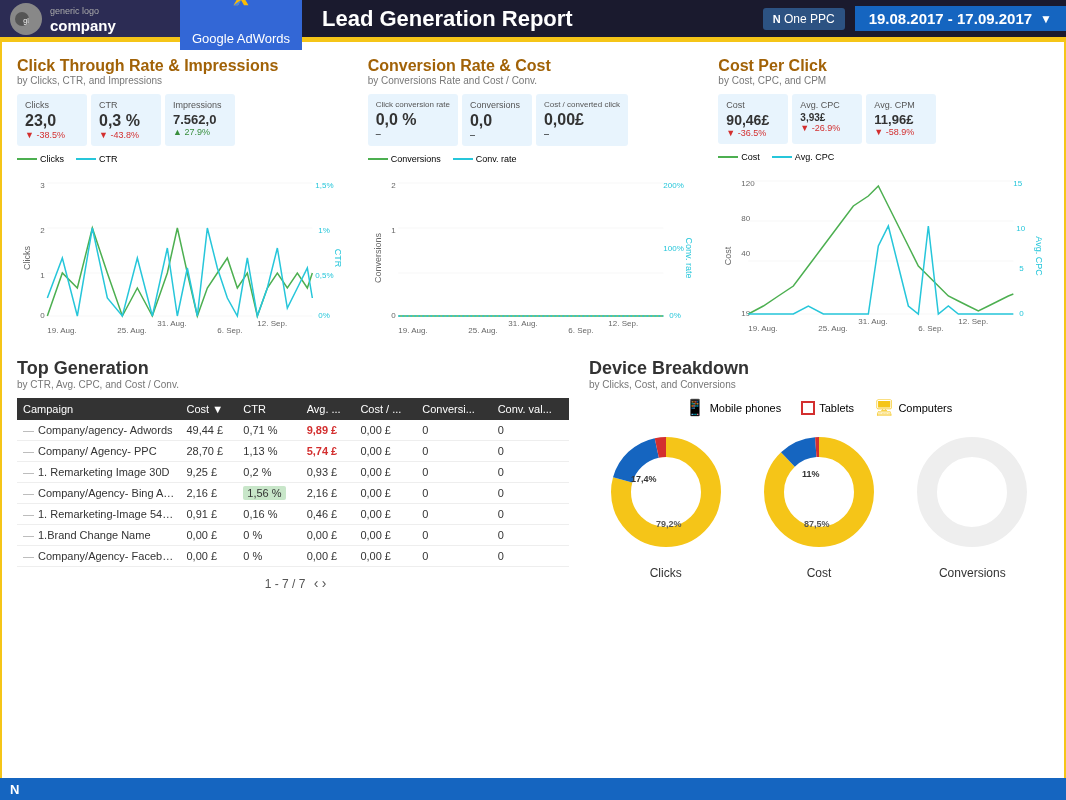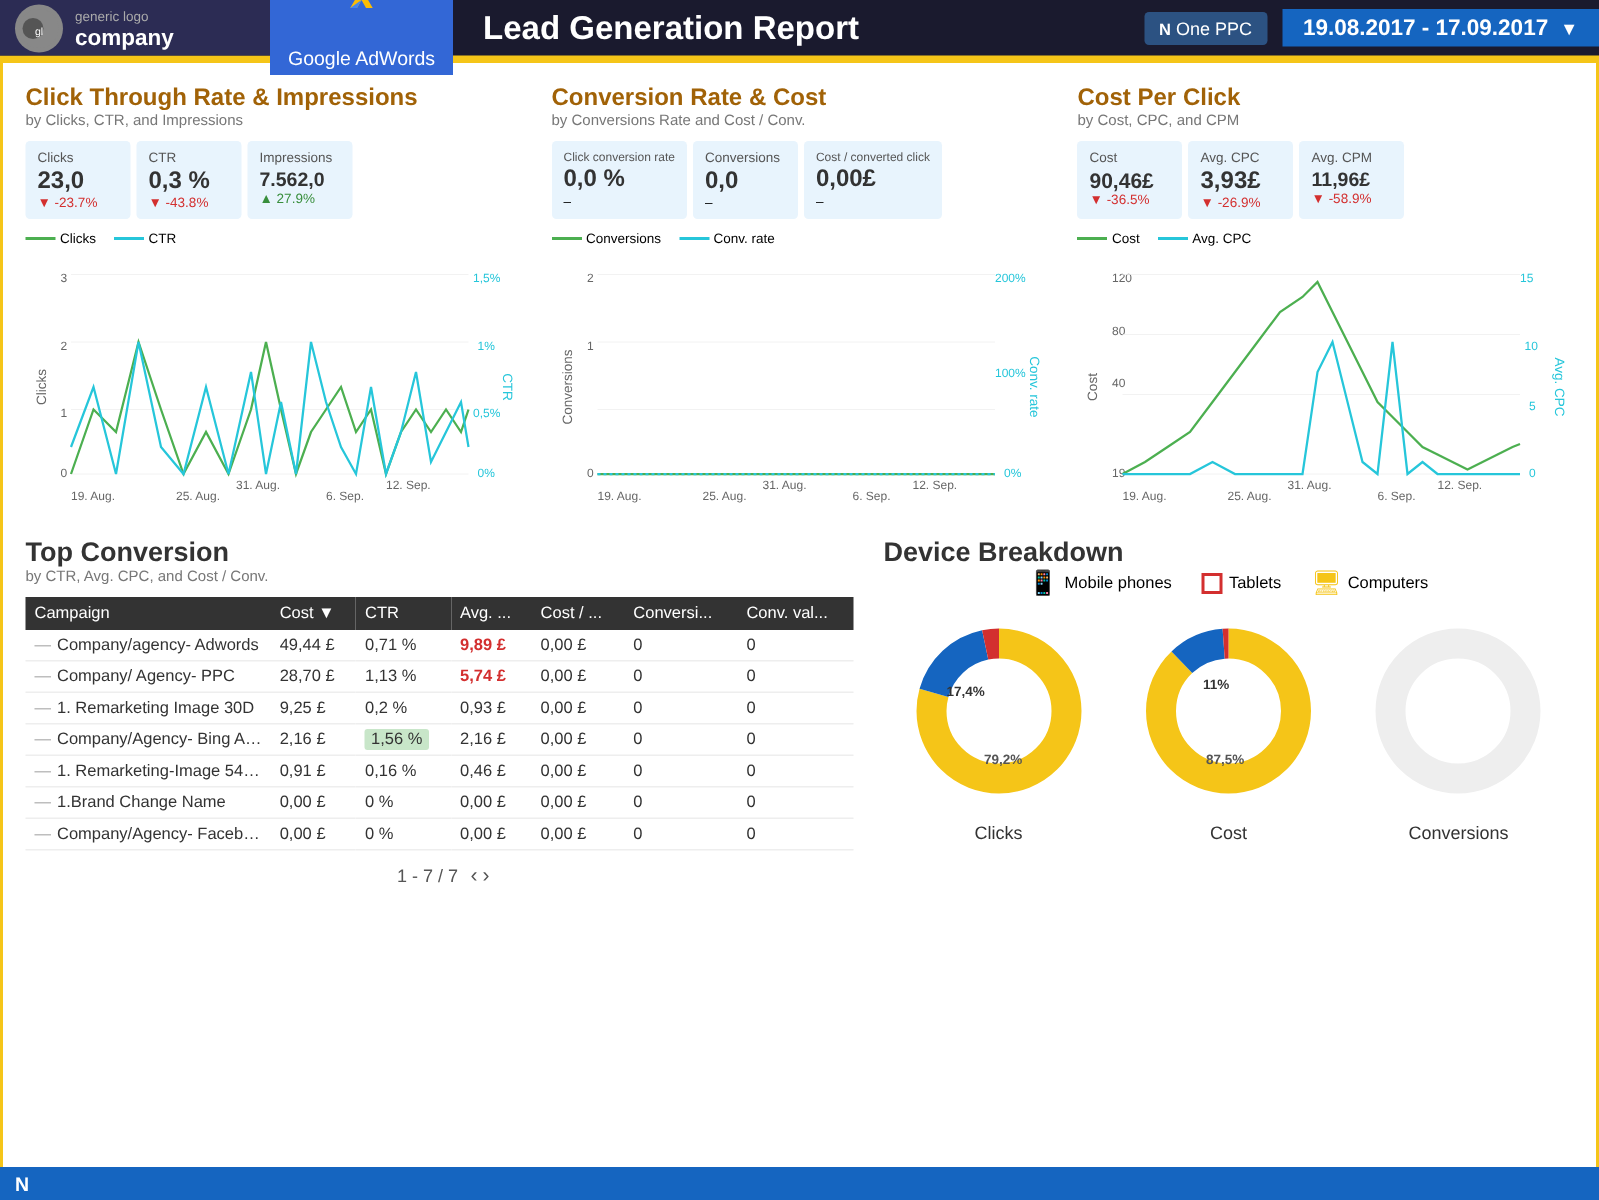--- a/index.html
+++ b/index.html
@@ -267,21 +267,21 @@
 
   <div class="sections-row">
 
     <div class="section">
       <div class="section-title">Click Through Rate &amp; Impressions</div>
       <div class="section-sub">by Clicks, CTR, and Impressions</div>
       <div class="metrics-row">
         <div class="metric-card">
           <div class="metric-label">Clicks</div>
           <div class="metric-value">23,0</div>
-          <div class="metric-change down">▼ -23.7%</div>
+          <div class="metric-change down">▼ -38.5%</div>
         </div>
         <div class="metric-card">
           <div class="metric-label">CTR</div>
           <div class="metric-value">0,3 %</div>
           <div class="metric-change down">▼ -43.8%</div>
         </div>
         <div class="metric-card">
           <div class="metric-label">Impressions</div>
           <div class="metric-value" style="font-size:13px;">7.562,0</div>
           <div class="metric-change up">▲ 27.9%</div>
@@ -392,21 +392,21 @@
       <div class="section-title">Cost Per Click</div>
       <div class="section-sub">by Cost, CPC, and CPM</div>
       <div class="metrics-row">
         <div class="metric-card">
           <div class="metric-label">Cost</div>
           <div class="metric-value" style="font-size:14px;">90,46£</div>
           <div class="metric-change down">▼ -36.5%</div>
         </div>
         <div class="metric-card">
           <div class="metric-label">Avg. CPC</div>
-          <div class="metric-value" style="font-size:16px;">3,93£</div>
+          <div class="metric-value" style="font-size:10px;">3,93£</div>
           <div class="metric-change down">▼ -26.9%</div>
         </div>
         <div class="metric-card">
           <div class="metric-label">Avg. CPM</div>
           <div class="metric-value" style="font-size:13px;">11,96£</div>
           <div class="metric-change down">▼ -58.9%</div>
         </div>
       </div>
       <div class="chart-legend">
         <div class="legend-item">
@@ -444,21 +444,21 @@
           <text x="195" y="165" font-size="8" fill="#666">6. Sep.</text>
           <text x="235" y="158" font-size="8" fill="#666">12. Sep.</text>
         </svg>
       </div>
     </div>
   </div>
 
   <div class="bottom-row">
 
     <div class="top-campaigns">
-      <div class="section-title-lg">Top Conversion</div>
+      <div class="section-title-lg">Top Generation</div>
       <div class="section-sub">by CTR, Avg. CPC, and Cost / Conv.</div>
       <table>
         <thead>
           <tr>
             <th>Campaign</th>
             <th>Cost ▼</th>
             <th>CTR</th>
             <th>Avg. ...</th>
             <th>Cost / ...</th>
             <th>Conversi...</th>
@@ -547,20 +547,21 @@
       </table>
       <div class="pagination">
         <span>1 - 7 / 7</span>
         <button>‹</button>
         <button>›</button>
       </div>
     </div>
 
     <div class="device-breakdown">
       <div class="section-title-lg">Device Breakdown</div>
+      <div class="section-sub">by Clicks, Cost, and Conversions</div>
       <div class="device-legend">
         <div class="device-legend-item">
           <span style="font-size:16px;">📱</span>
           <span>Mobile phones</span>
         </div>
         <div class="device-legend-item">
           <span style="display:inline-block;width:14px;height:14px;border:2px solid #d32f2f;"></span>
           <span>Tablets</span>
         </div>
         <div class="device-legend-item">

